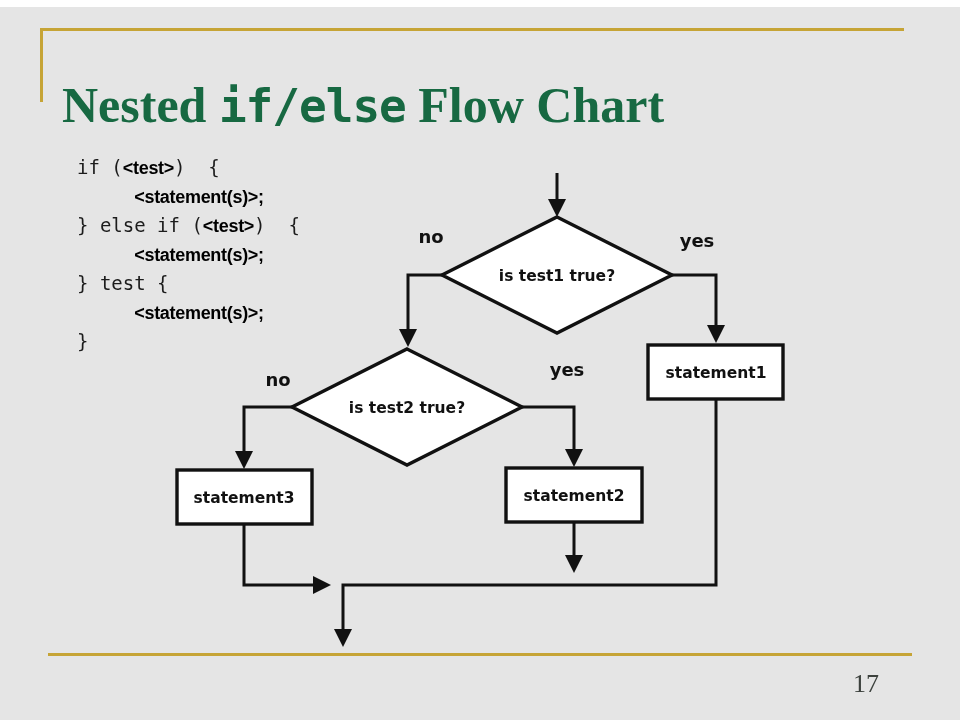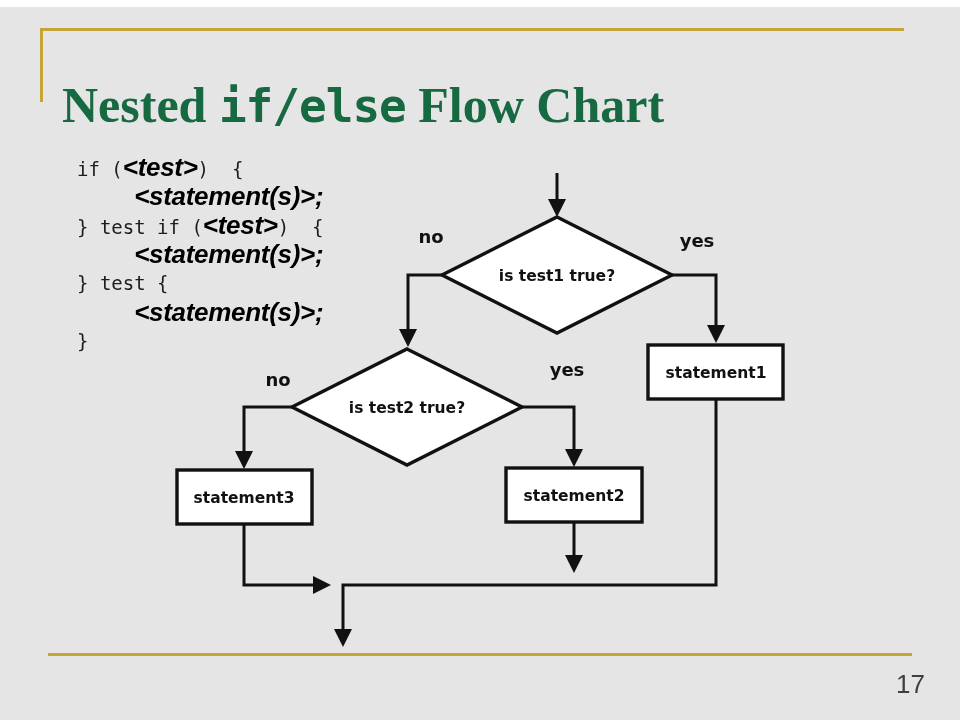--- a/index.html
+++ b/index.html
@@ -29,61 +29,61 @@
   
   #code {
     position: absolute; left: 77px; top: 146px;
     font-family: "DejaVu Sans Mono", monospace;
     font-size: 19px; line-height: 29px; color: #1c1c1c;
   }
   #code .code-line { white-space: pre; height: 29px; }
   #code .mono { white-space: pre; }
   #code .boldpart {
     font-family: "Liberation Sans", sans-serif;
-    font-weight: bold; font-style: italic;
-    font-size: 26px; color: #000; letter-spacing: -0.3px;
+    font-weight: bold; 
+    font-size: 18px; color: #000; letter-spacing: -0.3px;
     white-space: pre;
   }
 
   
   #flow { position: absolute; left: 0; top: 0; }
   .fc-line  { stroke: #111; stroke-width: 3; fill: none; }
   .fc-shape { stroke: #111; stroke-width: 3.4; fill: #fff; }
   .fc-arrow { fill: #111; stroke: none; }
   .fc-text  {
     font-family: "DejaVu Sans", sans-serif; font-weight: bold;
     font-size: 15.5px; fill: #111; text-anchor: middle;
   }
   .fc-label {
     font-family: "DejaVu Sans", sans-serif; font-weight: bold;
     font-size: 18px; fill: #111; text-anchor: middle;
   }
 
   
   #page-number {
-    position: absolute; left: 896px; top: 662px; width: 60px;
-    font-family: Liberation Sans, sans-serif; font-size: 26px;
-    color: #3c413d; 
+    position: absolute; left: 836px; top: 662px; width: 60px;
+    font-family: Liberation Serif, serif; font-size: 26px;
+    color: #3c413d; text-align: center;
   }
 </style>
 </head>
 <body>
 
 <div id="slide">
 
   <div id="rule-top" class="rule"></div>
   <div id="rule-left" class="rule"></div>
   <div id="rule-bottom" class="rule"></div>
 
   <h1 id="title"><span>Nested </span><span class="title-code">if/else</span><span> Flow Chart</span></h1>
 
   <div id="code">
     <div class="code-line"><span class="mono">if (</span><span class="boldpart">&lt;test&gt;</span><span class="mono">)  {</span></div>
     <div class="code-line"><span class="mono">     </span><span class="boldpart">&lt;statement(s)&gt;;</span></div>
-    <div class="code-line"><span class="mono">} test if (</span><span class="boldpart">&lt;test&gt;</span><span class="mono">)  {</span></div>
+    <div class="code-line"><span class="mono">} else if (</span><span class="boldpart">&lt;test&gt;</span><span class="mono">)  {</span></div>
     <div class="code-line"><span class="mono">     </span><span class="boldpart">&lt;statement(s)&gt;;</span></div>
     <div class="code-line"><span class="mono">} test {</span></div>
     <div class="code-line"><span class="mono">     </span><span class="boldpart">&lt;statement(s)&gt;;</span></div>
     <div class="code-line"><span class="mono">}</span></div>
   </div>
 
   <svg id="flow" width="960" height="720" viewBox="0 0 960 720">
 
     <line class="fc-line" x1="557" y1="166" x2="557" y2="193"></line>
     <polygon class="fc-arrow" points="557,210 548,192 566,192"></polygon>

